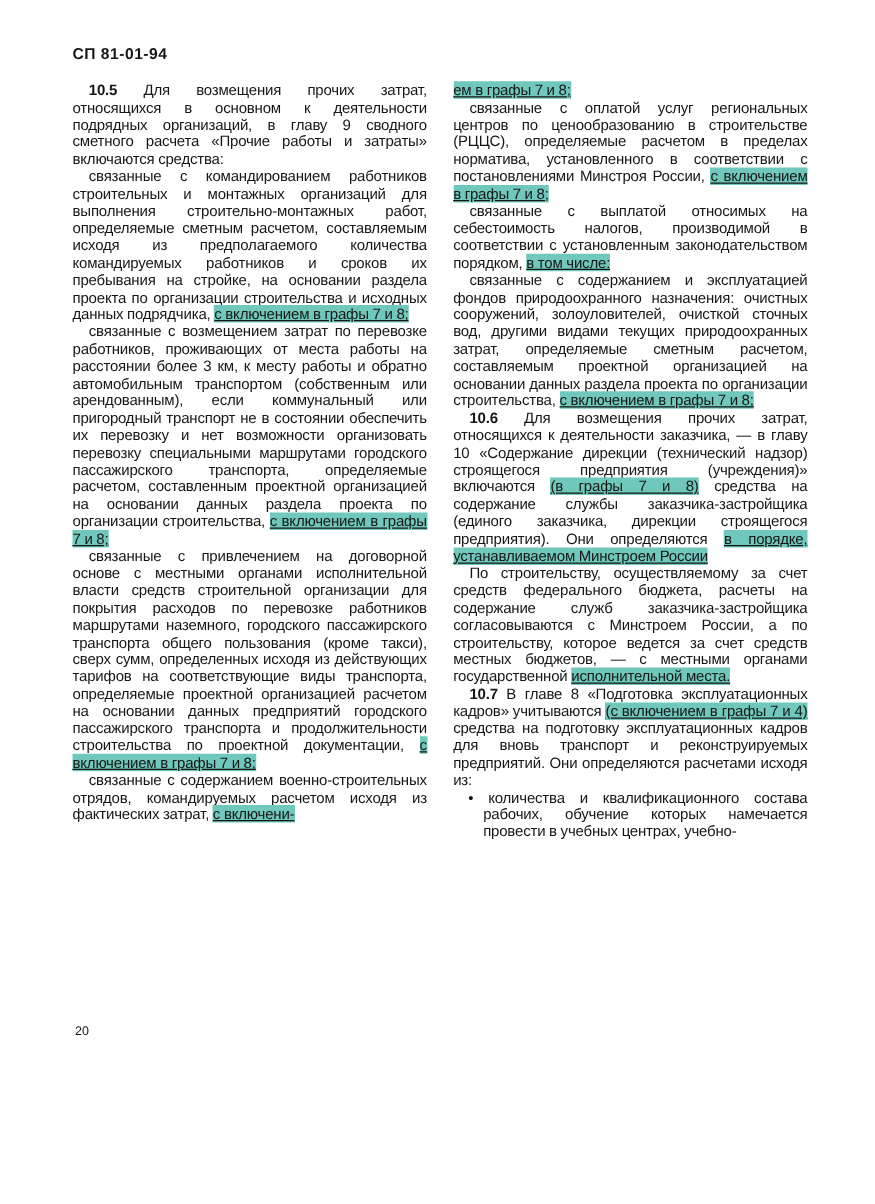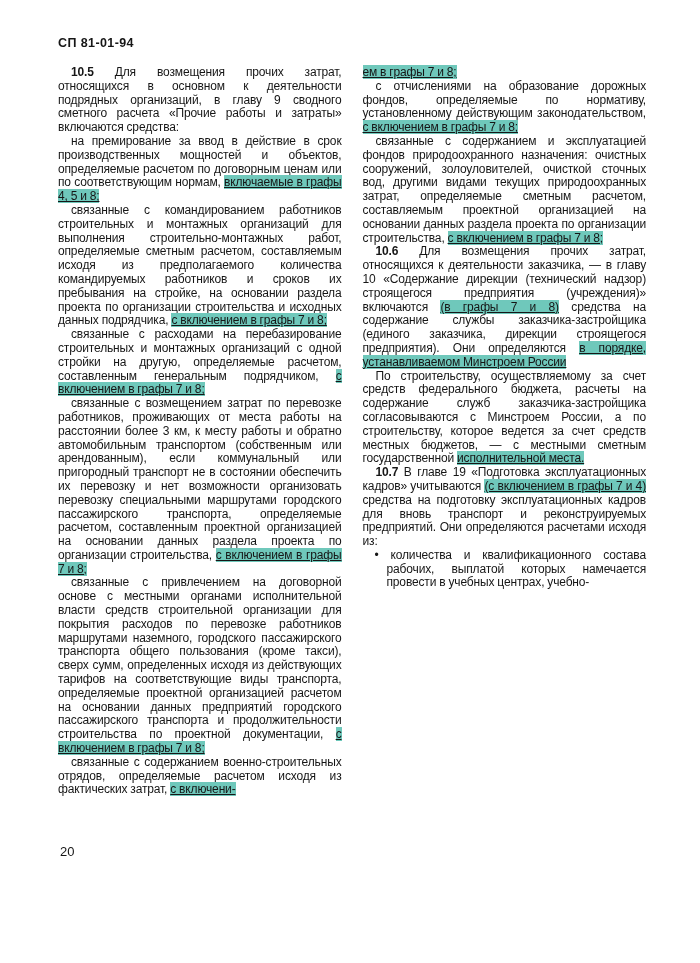--- a/index.html
+++ b/index.html
@@ -34,45 +34,44 @@
     hyphens:auto;
   }
   p.para { text-indent:13px; }
   p.para.no-indent { text-indent:0; }
   p.para.bullet { padding-left:24px; text-indent:-12px; }
   b.lead { font-weight:bold; }
   .hl { background: var(--hl, #6fc8bb); text-decoration: underline; }
   .page-number {
     position:absolute;
     left:60px;
-    top:844px;
-    font-size:13px;
+    top:820px;
+    font-size:10px;
   }
 </style>
 </head>
 <body>
 
 <div class="page">
   <div class="doc-header">СП 81-01-94</div>
 
   <div class="columns">
     <div class="col" id="col-left">
         <p class="para"><b class="lead">10.5&nbsp;</b><span>Для возмещения прочих затрат, относящихся в основном к деятельности подрядных организаций, в главу 9 сводного сметного расчета «Прочие работы и затраты» включаются средства:</span></p>
-        <p class="para"><span>на премирование за ввод в действие в срок производственных мощностей и объектов, определяемые расчетом по договорным ценам или по соответствующим нормам, </span><span class="hl">включаемые в графы 4, 5 и 8;</span></p>
         <p class="para"><span>связанные с командированием работников строительных и монтажных организаций для выполнения строительно-монтажных работ, определяемые сметным расчетом, составляемым исходя из предполагаемого количества командируемых работников и сроков их пребывания на стройке, на основании раздела проекта по организации строительства и исходных данных подрядчика, </span><span class="hl">с включением в графы 7 и 8;</span></p>
-        <p class="para"><span>связанные с расходами на перебазирование строительных и монтажных организаций с одной стройки на другую, определяемые расчетом, составленным генеральным подрядчиком, </span><span class="hl">с включением в графы 7 и 8;</span></p>
         <p class="para"><span>связанные с возмещением затрат по перевозке работников, проживающих от места работы на расстоянии более 3 км, к месту работы и обратно автомобильным транспортом (собственным или арендованным), если коммунальный или пригородный транспорт не в состоянии обеспечить их перевозку и нет возможности организовать перевозку специальными маршрутами городского пассажирского транспорта, определяемые расчетом, составленным проектной организацией на основании данных раздела проекта по организации строительства, </span><span class="hl">с включением в графы 7 и 8;</span></p>
         <p class="para"><span>связанные с привлечением на договорной основе с местными органами исполнительной власти средств строительной организации для покрытия расходов по перевозке работников маршрутами наземного, городского пассажирского транспорта общего пользования (кроме такси), сверх сумм, определенных исходя из действующих тарифов на соответствующие виды транспорта, определяемые проектной организацией расчетом на основании данных предприятий городского пассажирского транспорта и продолжительности строительства по проектной документации, </span><span class="hl">с включением в графы 7 и 8;</span></p>
-        <p class="para"><span>связанные с содержанием военно-строительных отрядов, определяемые расчетом исходя из фактических затрат, </span><span class="hl">с включени-</span></p>
+        <p class="para"><span>связанные с содержанием военно-строительных отрядов, командируемых расчетом исходя из фактических затрат, </span><span class="hl">с включени-</span></p>
       </div>
     <div class="col" id="col-right">
         <p class="para no-indent"><span class="hl">ем в графы 7 и 8;</span></p>
-        <p class="para"><span>с отчислениями на образование дорожных фондов, определяемые по нормативу, установленному действующим законодательством, </span><span class="hl">с включением в графы 7 и 8;</span></p>
+        <p class="para"><span>связанные с оплатой услуг региональных центров по ценообразованию в строительстве (РЦЦС), определяемые расчетом в пределах норматива, установленного в соответствии с постановлениями Минстроя России, </span><span class="hl">с включением в графы 7 и 8;</span></p>
+        <p class="para"><span>связанные с выплатой относимых на себестоимость налогов, производимой в соответствии с установленным законодательством порядком, </span><span class="hl">в том числе:</span></p>
         <p class="para"><span>связанные с содержанием и эксплуатацией фондов природоохранного назначения: очистных сооружений, золоуловителей, очисткой сточных вод, другими видами текущих природоохранных затрат, определяемые сметным расчетом, составляемым проектной организацией на основании данных раздела проекта по организации строительства, </span><span class="hl">с включением в графы 7 и 8;</span></p>
         <p class="para"><b class="lead">10.6&nbsp;</b><span>Для возмещения прочих затрат, относящихся к деятельности заказчика, — в главу 10 «Содержание дирекции (технический надзор) строящегося предприятия (учреждения)» включаются </span><span class="hl">(в графы 7 и 8)</span><span> средства на содержание службы заказчика-застройщика (единого заказчика, дирекции строящегося предприятия). Они определяются </span><span class="hl">в порядке, устанавливаемом Минстроем России</span></p>
-        <p class="para"><span>По строительству, осуществляемому за счет средств федерального бюджета, расчеты на содержание служб заказчика-застройщика согласовываются с Минстроем России, а по строительству, которое ведется за счет средств местных бюджетов, — с местными сметным государственной </span><span class="hl">исполнительной места.</span></p>
-        <p class="para"><b class="lead">10.7&nbsp;</b><span>В главе 19 «Подготовка эксплуатационных кадров» учитываются </span><span class="hl">(с включением в графы 7 и 4)</span><span> средства на подготовку эксплуатационных кадров для вновь транспорт и реконструируемых предприятий. Они определяются расчетами исходя из:</span></p>
-        <p class="para bullet"><span>•&nbsp;</span><span>количества и квалификационного состава рабочих, выплатой которых намечается провести в учебных центрах, учебно-</span></p>
+        <p class="para"><span>По строительству, осуществляемому за счет средств федерального бюджета, расчеты на содержание служб заказчика-застройщика согласовываются с Минстроем России, а по строительству, которое ведется за счет средств местных бюджетов, — с местными органами государственной </span><span class="hl">исполнительной места.</span></p>
+        <p class="para"><b class="lead">10.7&nbsp;</b><span>В главе 8 «Подготовка эксплуатационных кадров» учитываются </span><span class="hl">(с включением в графы 7 и 4)</span><span> средства на подготовку эксплуатационных кадров для вновь транспорт и реконструируемых предприятий. Они определяются расчетами исходя из:</span></p>
+        <p class="para bullet"><span>•&nbsp;</span><span>количества и квалификационного состава рабочих, обучение которых намечается провести в учебных центрах, учебно-</span></p>
       </div>
   </div>
 
   <div class="page-number">20</div>
 </div>
 
 </body></html>

